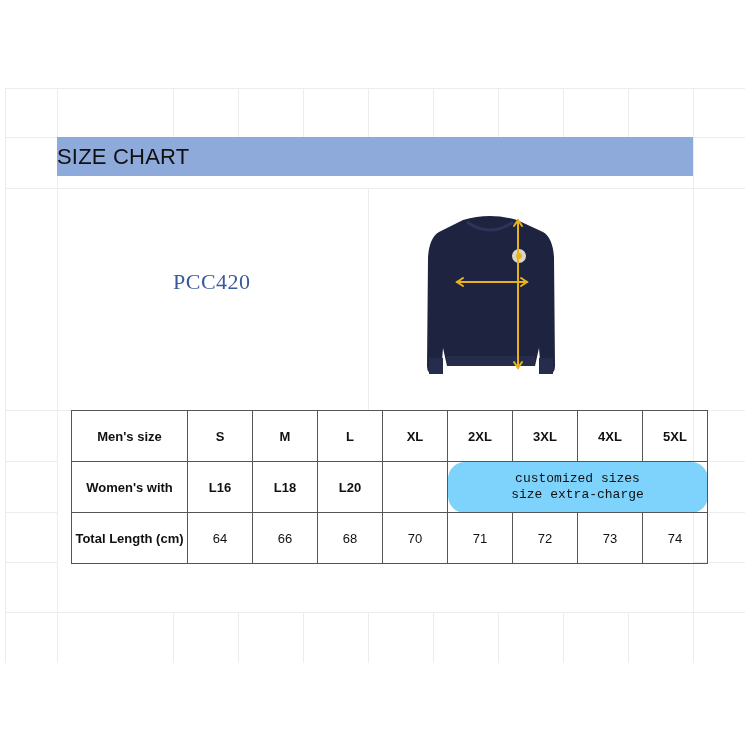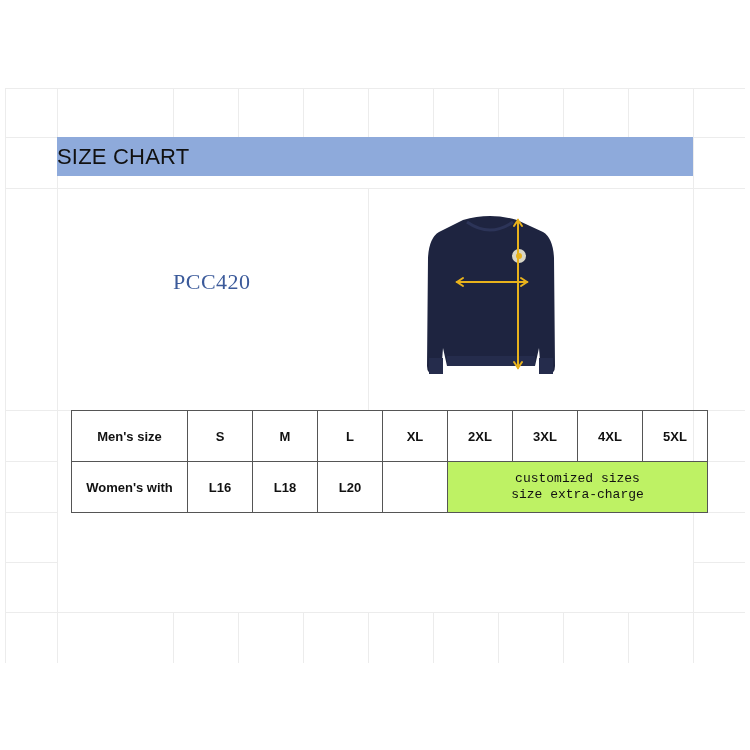--- a/index.html
+++ b/index.html
@@ -9,21 +9,21 @@
   .banner { position:absolute; left:57px; top:137px; width:636px; height:39px; background:#8eaadb; display:flex; align-items:center; justify-content:flex-start; }
   .banner span { font-family:"Liberation Sans", sans-serif; font-size:22px; color:#111; letter-spacing:0.2px; }
   .code { position:absolute; left:173px; top:269px; font-family:"Liberation Serif", serif; font-size:22px; color:#3b5a9a; letter-spacing:0.5px; }
   .photo { position:absolute; left:405px; top:198px; width:170px; height:190px; }
   table.sz { position:absolute; left:71px; top:410px; border-collapse:collapse; table-layout:fixed; }
   table.sz td { border:1px solid #555; height:50px; text-align:center; vertical-align:middle; padding:0; font-size:13px; color:#111; }
   td.rh { width:115px; font-weight:bold; font-size:12.5px; }
   td.c { width:64px; }
   td.b { font-weight:bold; }
   td.n { font-size:14px; color:#222; }
-  td.custom { background:#bef264; font-family:"Liberation Mono", monospace; font-size:12.5px; line-height:16px; color:#222; }
+  td.custom { background:#7dd3fc; font-family:"Liberation Mono", monospace; font-size:12.5px; line-height:16px; color:#222;border-radius:17px; }
 </style>
 </head>
 <body>
 
 <div>
   <div class="gh" style="left:5px;top:88px;width:740px;"></div>
   <div class="gh" style="left:5px;top:137px;width:740px;"></div>
   <div class="gh" style="left:5px;top:188px;width:740px;"></div>
   <div class="gh" style="left:5px;top:410px;width:740px;"></div>
   <div class="gh" style="left:5px;top:461px;width:52px;"></div>
@@ -104,14 +104,25 @@
     <td class="rh">Women's with</td>
     <td class="c b">L16</td>
     <td class="c b">L18</td>
     <td class="c b">L20</td>
     <td class="c b"></td>
     <td class="custom" colspan="4">
       <div>customized sizes</div>
       <div>size extra-charge</div>
     </td>
   </tr>
+  <tr>
+    <td class="rh">Total Length (cm)</td>
+    <td class="c">64</td>
+    <td class="c">66</td>
+    <td class="c">68</td>
+    <td class="c">70</td>
+    <td class="c">71</td>
+    <td class="c">72</td>
+    <td class="c">73</td>
+    <td class="c">74</td>
+  </tr>
 </tbody>
   </table>
 
 </body></html>

